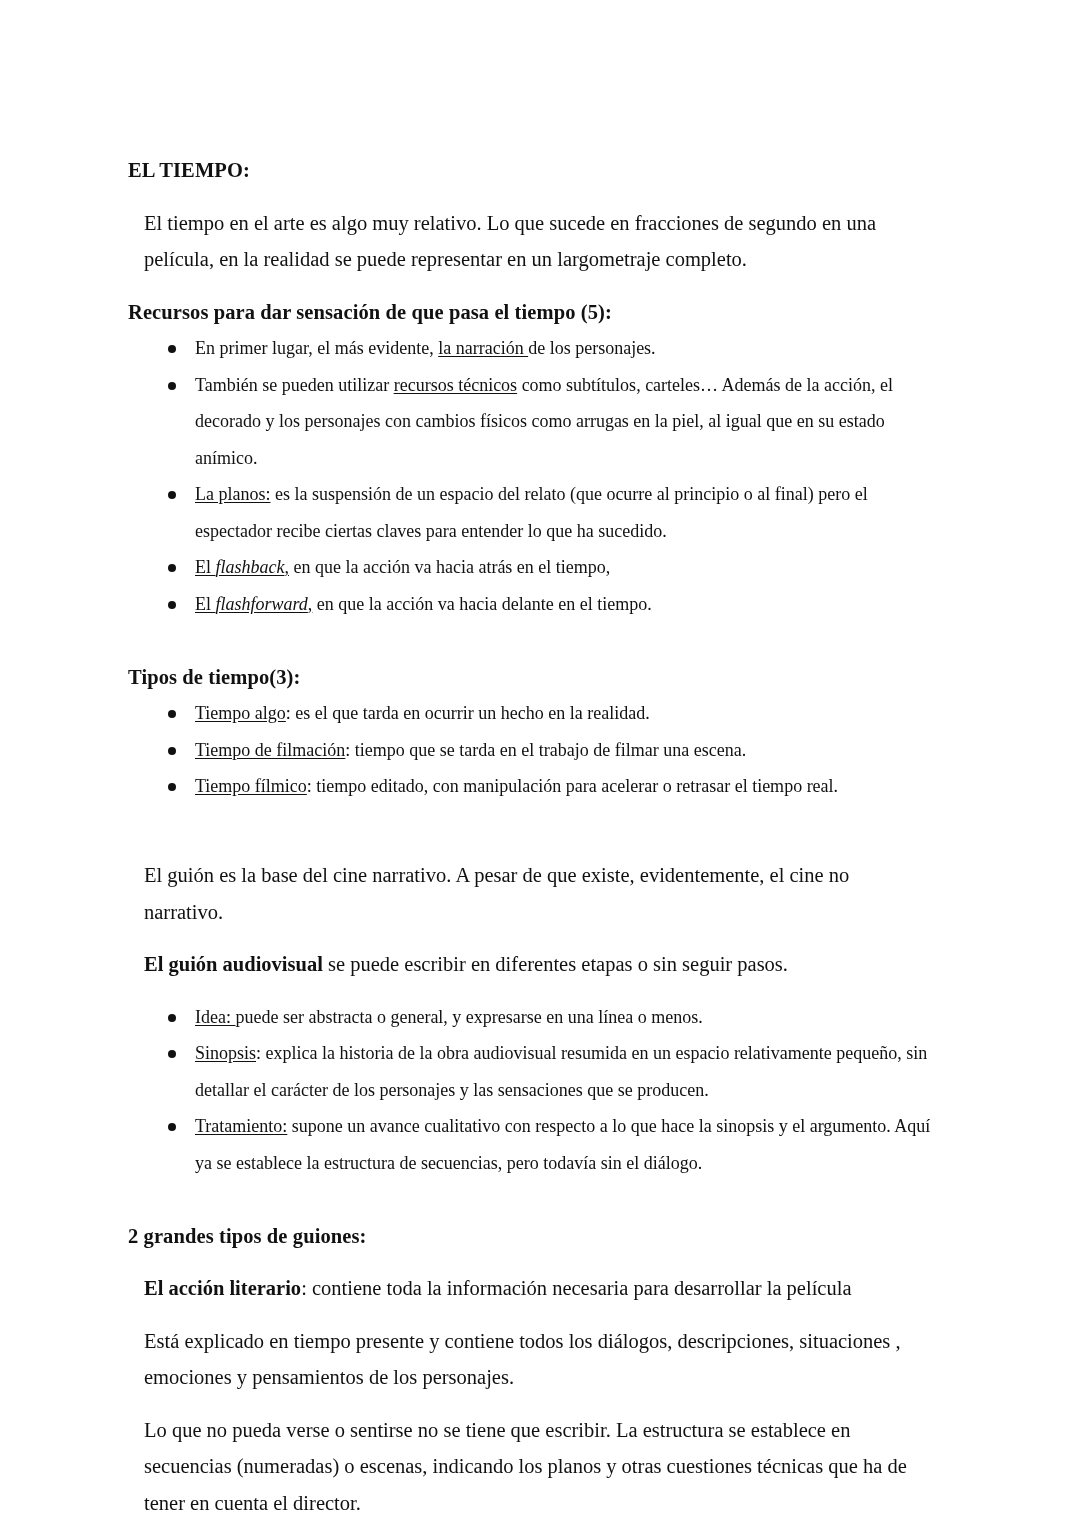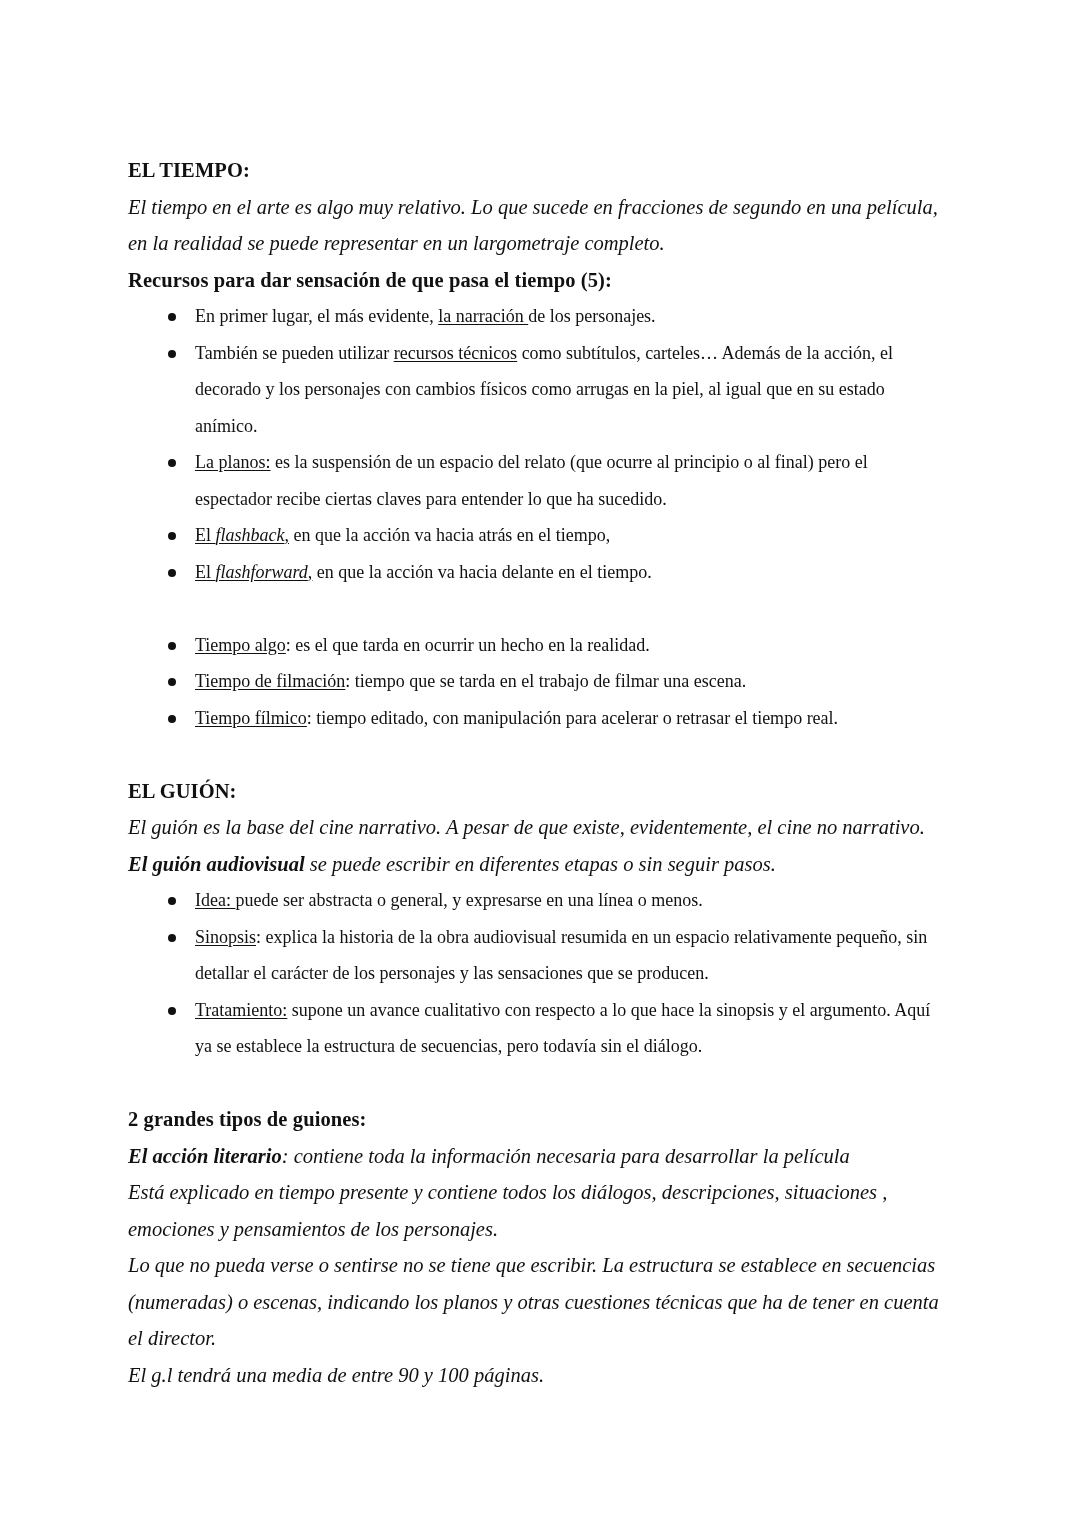--- a/index.html
+++ b/index.html
@@ -29,26 +29,25 @@
   h1.section-head,
   h2.sub-head {
     font-size: 20.5px;
     line-height: 36.5px;
     font-weight: bold;
     margin: 0;
     padding: 0;
     letter-spacing: 0.1px;
   }
   p.para {
-    margin: 0;
+    margin: 16px;
     padding: 0;
     font-size: 20.5px;
     line-height: 36.5px;
     text-align: left;
-    font-style: italic;
   }
   ul.bullets {
     list-style: none;
     margin: 0;
     padding: 0;
   }
   ul.bullets > li {
     position: relative;
     margin: 0;
     padding: 0 0 0 67px;
@@ -95,36 +94,36 @@
       <li>
         <span class="u"><span>El </span><span class="i">flashback</span><span>,</span></span><span> en que la acción va hacia atrás en el tiempo,</span>
       </li>
       <li>
         <span class="u"><span>El </span><span class="i">flashforward</span><span>,</span></span><span> en que la acción va hacia delante en el tiempo.</span>
       </li>
     </ul>
 
     <div class="spacer-line"></div>
 
+    <h2 class="sub-head">Tipos de tiempo(3):</h2>
 
     <ul class="bullets">
       <li>
         <span class="u">Tiempo algo</span><span>: es el que tarda en ocurrir un hecho en la realidad.</span>
       </li>
       <li>
         <span class="u">Tiempo de filmación</span><span>: tiempo que se tarda en el trabajo de filmar una escena.</span>
       </li>
       <li>
         <span class="u">Tiempo fílmico</span><span>: tiempo editado, con manipulación para acelerar o retrasar el tiempo real.</span>
       </li>
     </ul>
 
     <div class="spacer-line"></div>
 
-    <h1 class="section-head">EL GUIÓN:</h1>
 
     <p class="para">El guión es la base del cine narrativo. A pesar de que existe, evidentemente, el cine no narrativo.</p>
 
     <p class="para">
       <span class="b">El guión audiovisual</span><span> se puede escribir en diferentes etapas o sin seguir pasos.</span>
     </p>
 
 
     <ul class="bullets">
       <li>

